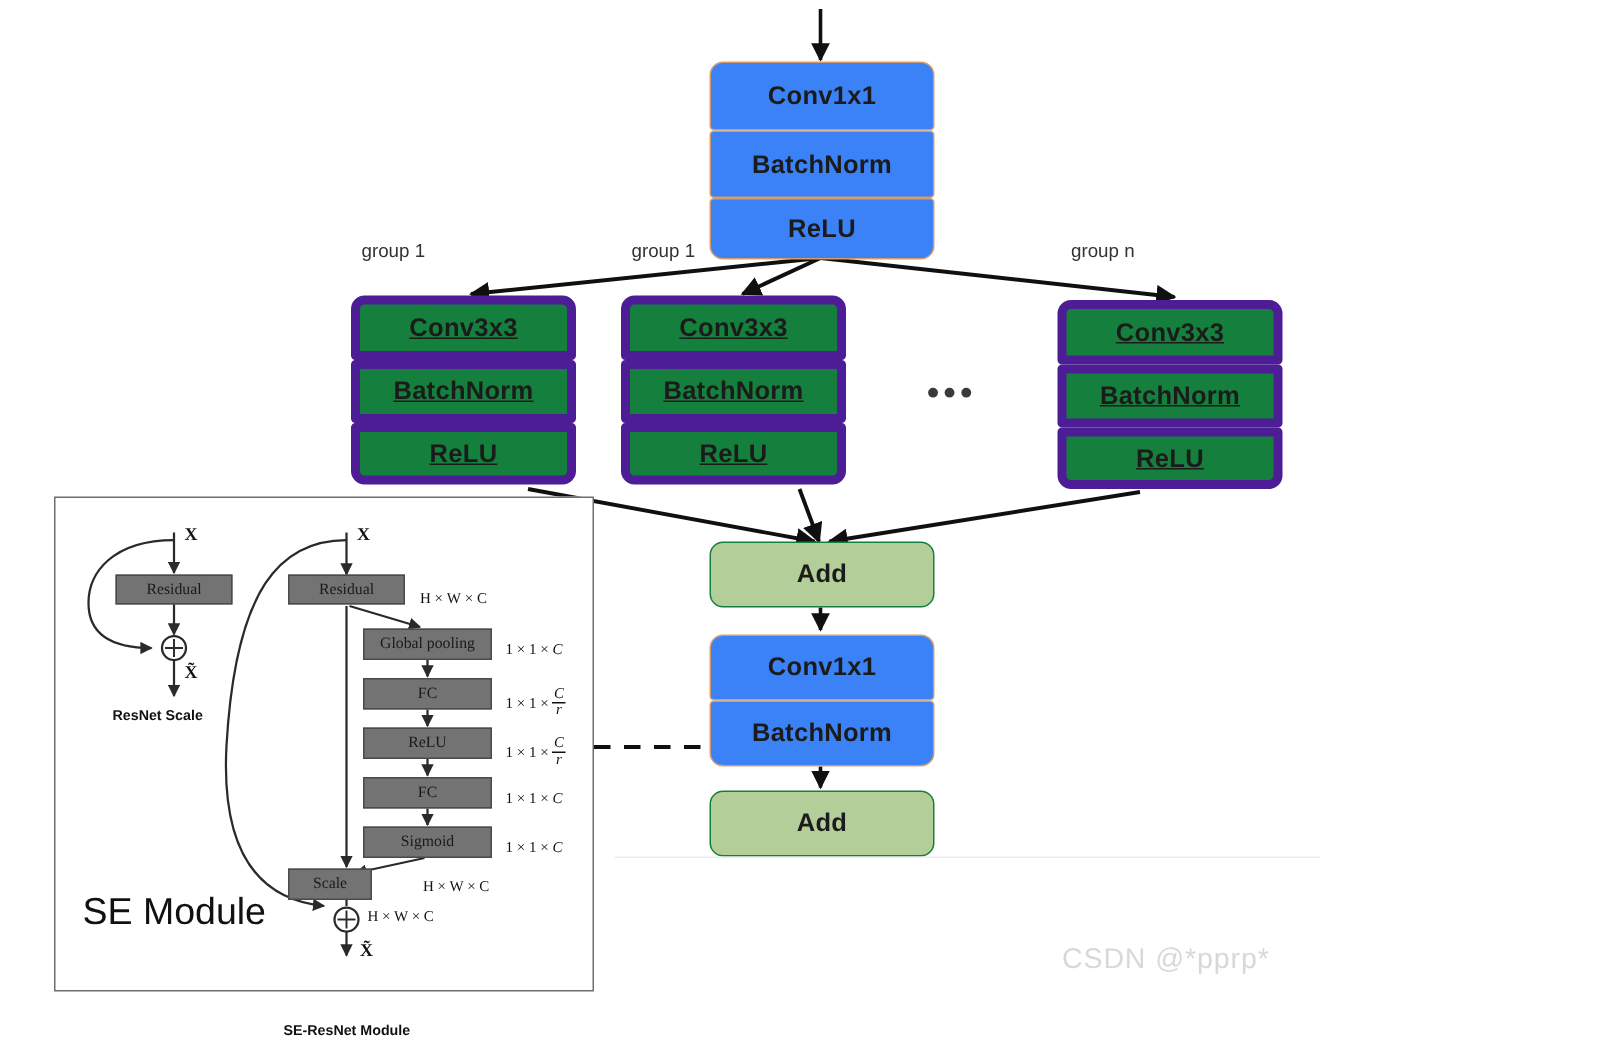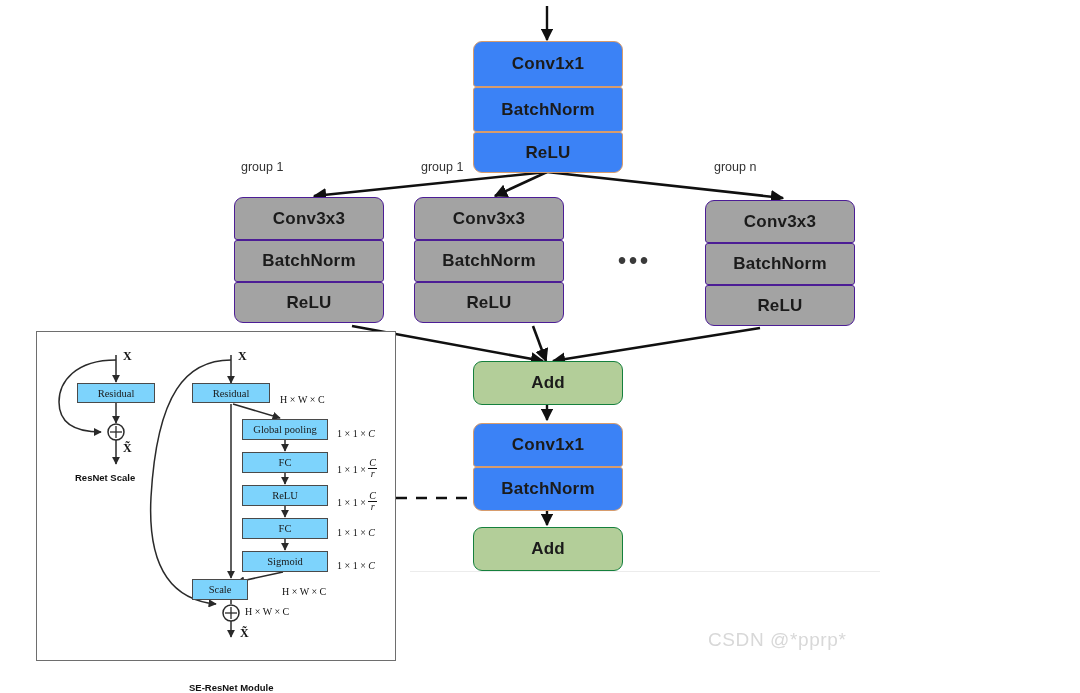--- a/index.html
+++ b/index.html
@@ -3,35 +3,35 @@
 <meta charset="utf-8">
 <style>
   html,body{margin:0;padding:0;background:#ffffff;}
   body{width:1080px;height:693px;position:relative;overflow:hidden;
        font-family:"Liberation Sans",sans-serif;}
   #canvas{position:absolute;inset:0;width:1080px;height:693px;}
   svg.layer{position:absolute;left:0;top:0;width:1080px;height:693px;overflow:visible;}
   .node{position:absolute;box-sizing:border-box;display:flex;align-items:center;
         justify-content:center;font-weight:bold;color:#1b1b1b;letter-spacing:.2px;}
   .orange{background:#3b82f6;border:1px solid #d79c6d;}
-  .blue{background:#a3a3a3;border:1px solid #4c1d95;}
+  .blue{background:#15803d;border:6px solid #4c1d95;text-decoration:underline;}
   .green{background:#b3ce99;border:1px solid #15803d;}
   .r-top{border-radius:9px 9px 3px 3px;}
   .r-mid{border-radius:3px;}
   .r-bot{border-radius:3px 3px 9px 9px;}
   .r-all{border-radius:9px;}
   .grouplabel{position:absolute;font-size:12.5px;color:#333;font-weight:normal;}
   .dots{position:absolute;font-size:23px;font-weight:bold;color:#3a3a3a;
         letter-spacing:3px;line-height:1;}
   .watermark{position:absolute;font-size:19px;color:#d8d8d8;letter-spacing:.6px;}
   
   #inset{position:absolute;left:36px;top:331px;width:360px;height:330px;
          background:#fff;border:1.6px solid #6e6e6e;box-sizing:border-box;}
   #inset svg{position:absolute;left:0;top:0;width:360px;height:330px;overflow:visible;}
-  .ibox{position:absolute;box-sizing:border-box;background:#7dd3fc;border:1.4px solid #4a4a4a;
+  .ibox{position:absolute;box-sizing:border-box;background:#737373;border:1.4px solid #4a4a4a;
         display:flex;align-items:center;justify-content:center;
         font-family:"Liberation Serif",serif;font-size:10.5px;color:#1a1a1a;}
   .ilabel{position:absolute;font-family:"Liberation Sans",sans-serif;font-size:9.5px;
           font-weight:bold;color:#111;white-space:nowrap;}
   .ivar{position:absolute;font-family:"Liberation Serif",serif;font-weight:bold;
         font-size:12px;color:#111;}
   .idim{position:absolute;font-family:"Liberation Serif",serif;font-style:italic;
         font-size:10px;color:#111;white-space:nowrap;}
   .idim .up{font-style:normal;}
   .frac{display:inline-block;vertical-align:-0.42em;text-align:center;line-height:1;}
@@ -177,15 +177,16 @@
     <div class="idim" style="left:300px;top:228px;">
       <span class="up">1 × 1 ×</span> C
     </div>
     <div class="idim" style="left:245px;top:254px;">
       <span class="up">H × W × C</span>
     </div>
     <div class="idim" style="left:208px;top:274px;">
       <span class="up">H × W × C</span>
     </div>
 
+    <div id="semodlabel">SE Module</div>
   </div>
 
 </div>
 
 </body></html>

